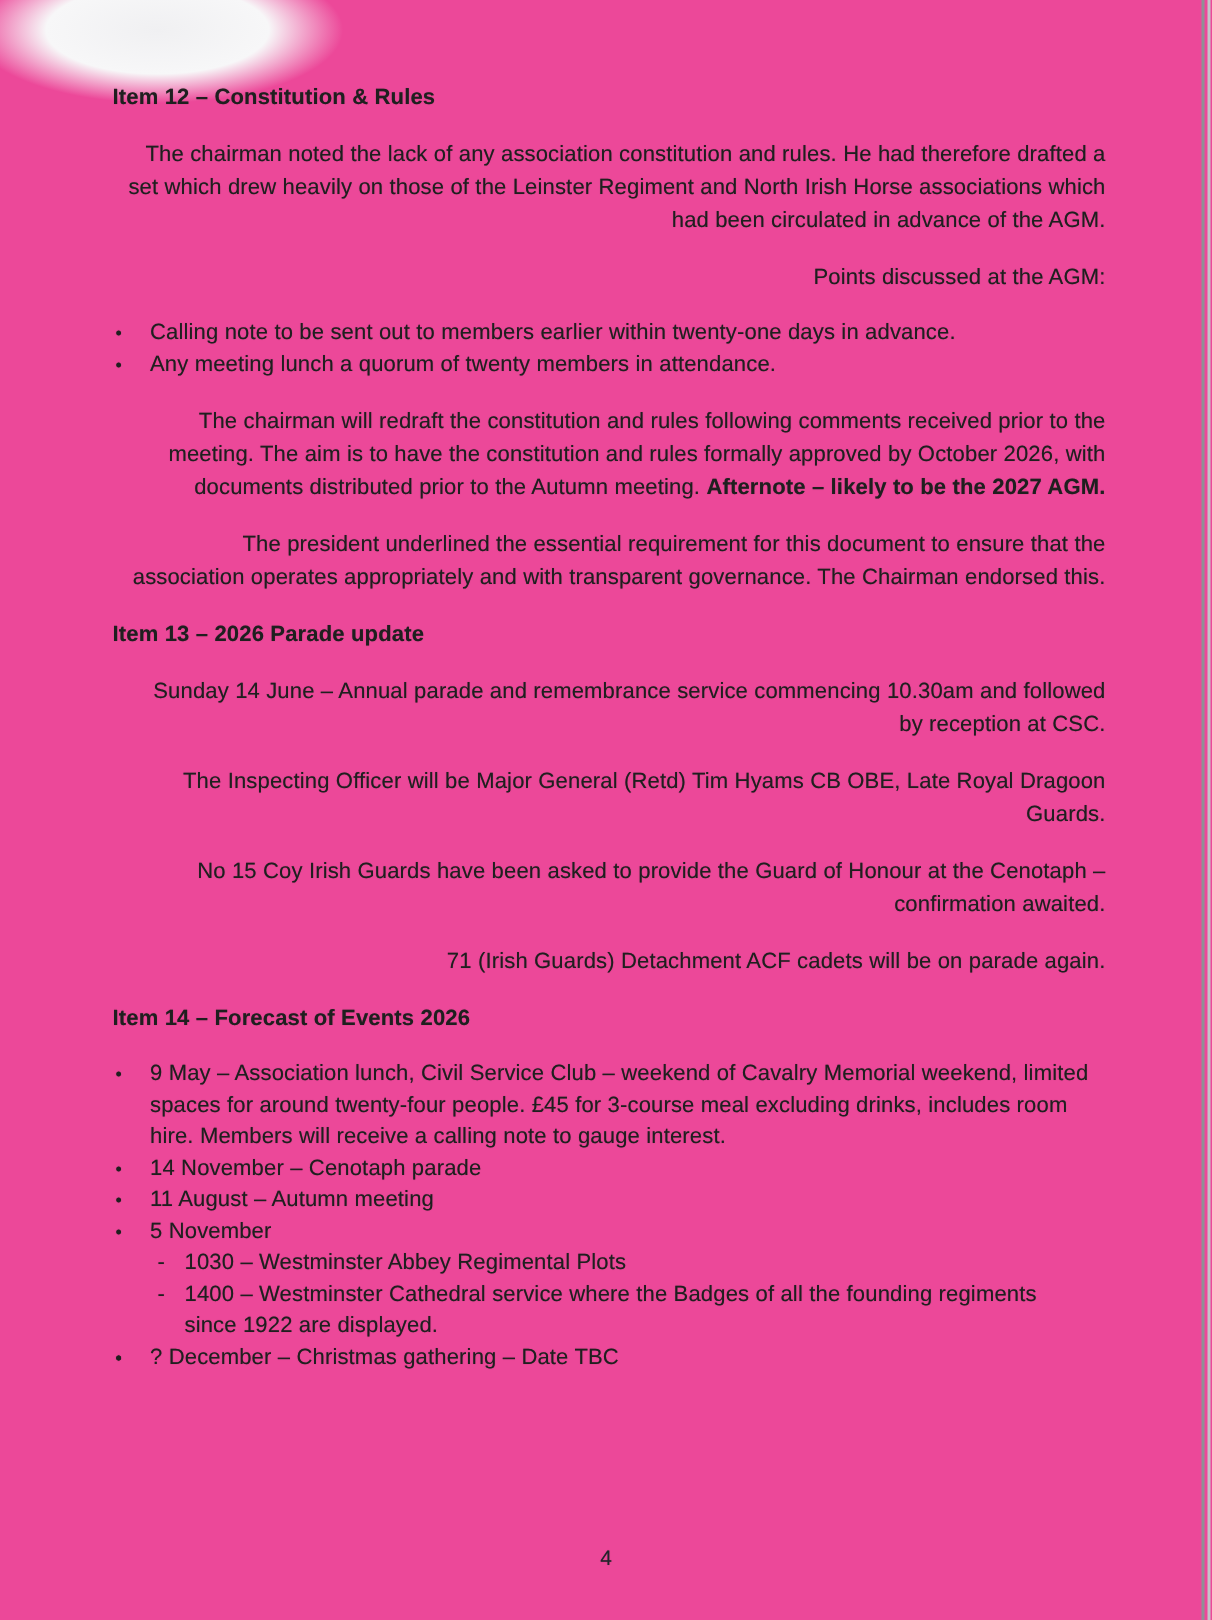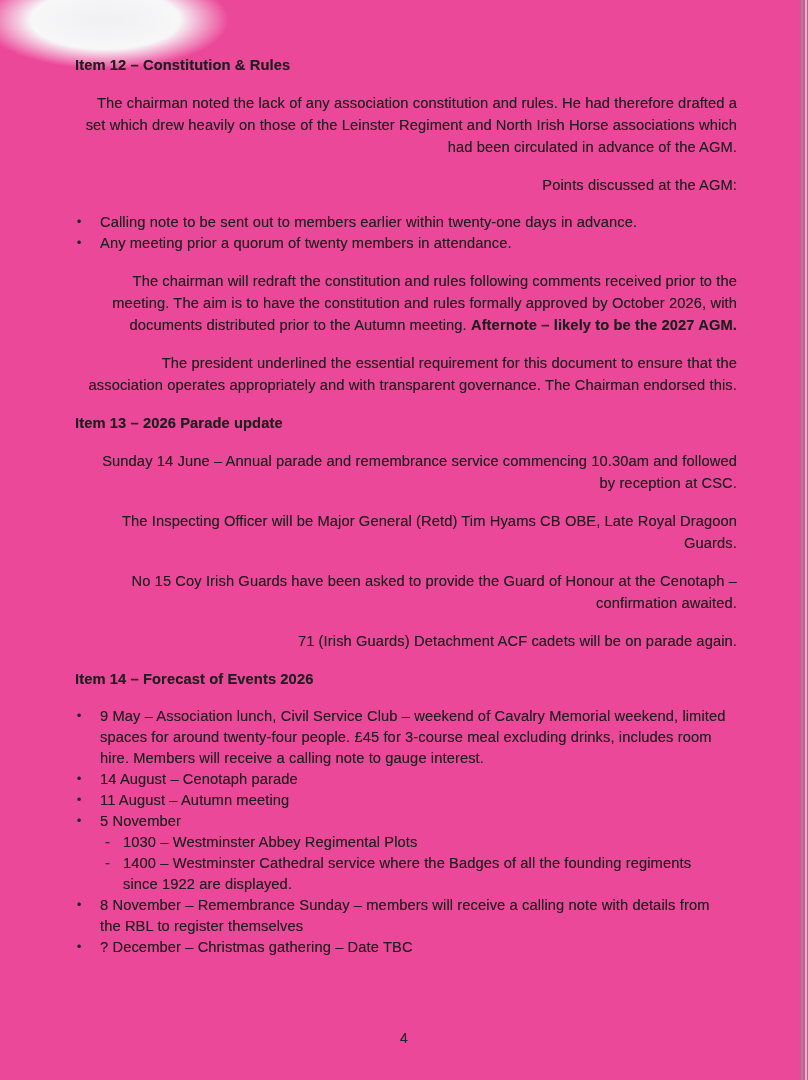--- a/index.html
+++ b/index.html
@@ -110,21 +110,21 @@
   <div class="content">
 
     <div class="heading">Item 12 – Constitution &amp; Rules</div>
     <div class="para">The chairman noted the lack of any association constitution and rules.  He had therefore drafted a
 set which drew heavily on those of the Leinster Regiment and North Irish Horse associations which
 had been circulated in advance of the AGM.</div>
     <div class="para">Points discussed at the AGM:</div>
 
     <div class="blist">
       <div class="bullet-row"><span class="marker">•</span><span>Calling note to be sent out to members earlier within twenty-one days in advance.</span></div>
-      <div class="bullet-row"><span class="marker">•</span><span>Any meeting prior a quorum of twenty members in attendance.</span></div>
+      <div class="bullet-row"><span class="marker">•</span><span>Any meeting lunch a quorum of twenty members in attendance.</span></div>
     </div>
 
     <div class="para"><span>The chairman will redraft the constitution and rules following comments received prior to the
 meeting.  The aim is to have the constitution and rules formally approved by October 2026, with
 documents distributed prior to the Autumn meeting. </span> <strong>Afternote – likely to be the 2027 AGM.</strong></div>
     <div class="para">The president underlined the essential requirement for this document to ensure that the
 association operates appropriately and with transparent governance.  The Chairman endorsed this.</div>
 
     <div class="heading">Item 13 – 2026 Parade update</div>
     <div class="para">Sunday 14 June – Annual parade and remembrance service commencing 10.30am and followed
@@ -134,28 +134,27 @@
     <div class="para">No 15 Coy Irish Guards have been asked to provide the Guard of Honour at the Cenotaph –
 confirmation awaited.</div>
     <div class="para">71 (Irish Guards) Detachment ACF cadets will be on parade again.</div>
 
     <div class="heading">Item 14 – Forecast of Events 2026</div>
 
     <div class="blist">
       <div class="bullet-row"><span class="marker">•</span><span>9 May – Association lunch, Civil Service Club – weekend of Cavalry Memorial weekend, limited
 spaces for around twenty-four people.  £45 for 3-course meal excluding drinks, includes room
 hire.  Members will receive a calling note to gauge interest.</span></div>
-      <div class="bullet-row"><span class="marker">•</span><span>14 August – Cenotaph parade</span></div>
+      <div class="bullet-row"><span class="marker">•</span><span>14 November – Cenotaph parade</span></div>
       <div class="bullet-row"><span class="marker">•</span><span>11 August – Autumn meeting</span></div>
       <div class="bullet-row"><span class="marker">•</span><span>5 November</span></div>
       <div class="sub-row"><span class="marker">-</span><span>1030 – Westminster Abbey Regimental Plots</span></div>
       <div class="sub-row"><span class="marker">-</span><span>1400 – Westminster Cathedral service where the Badges of all the founding regiments
 since 1922 are displayed.</span></div>
-      <div class="bullet-row"><span class="marker">•</span><span>8 November – Remembrance Sunday – members will receive a calling note with details from
-the RBL to register themselves</span></div>
+      <div class="bullet-row"><span class="marker">•</span></div>
       <div class="bullet-row"><span class="marker">•</span><span>? December – Christmas gathering – Date TBC</span></div>
     </div>
 
   </div>
 
   <div class="page-footer">4</div>
 
   <div class="edge-line-outer"></div>
   <div class="edge-line-inner"></div>
 </div>

